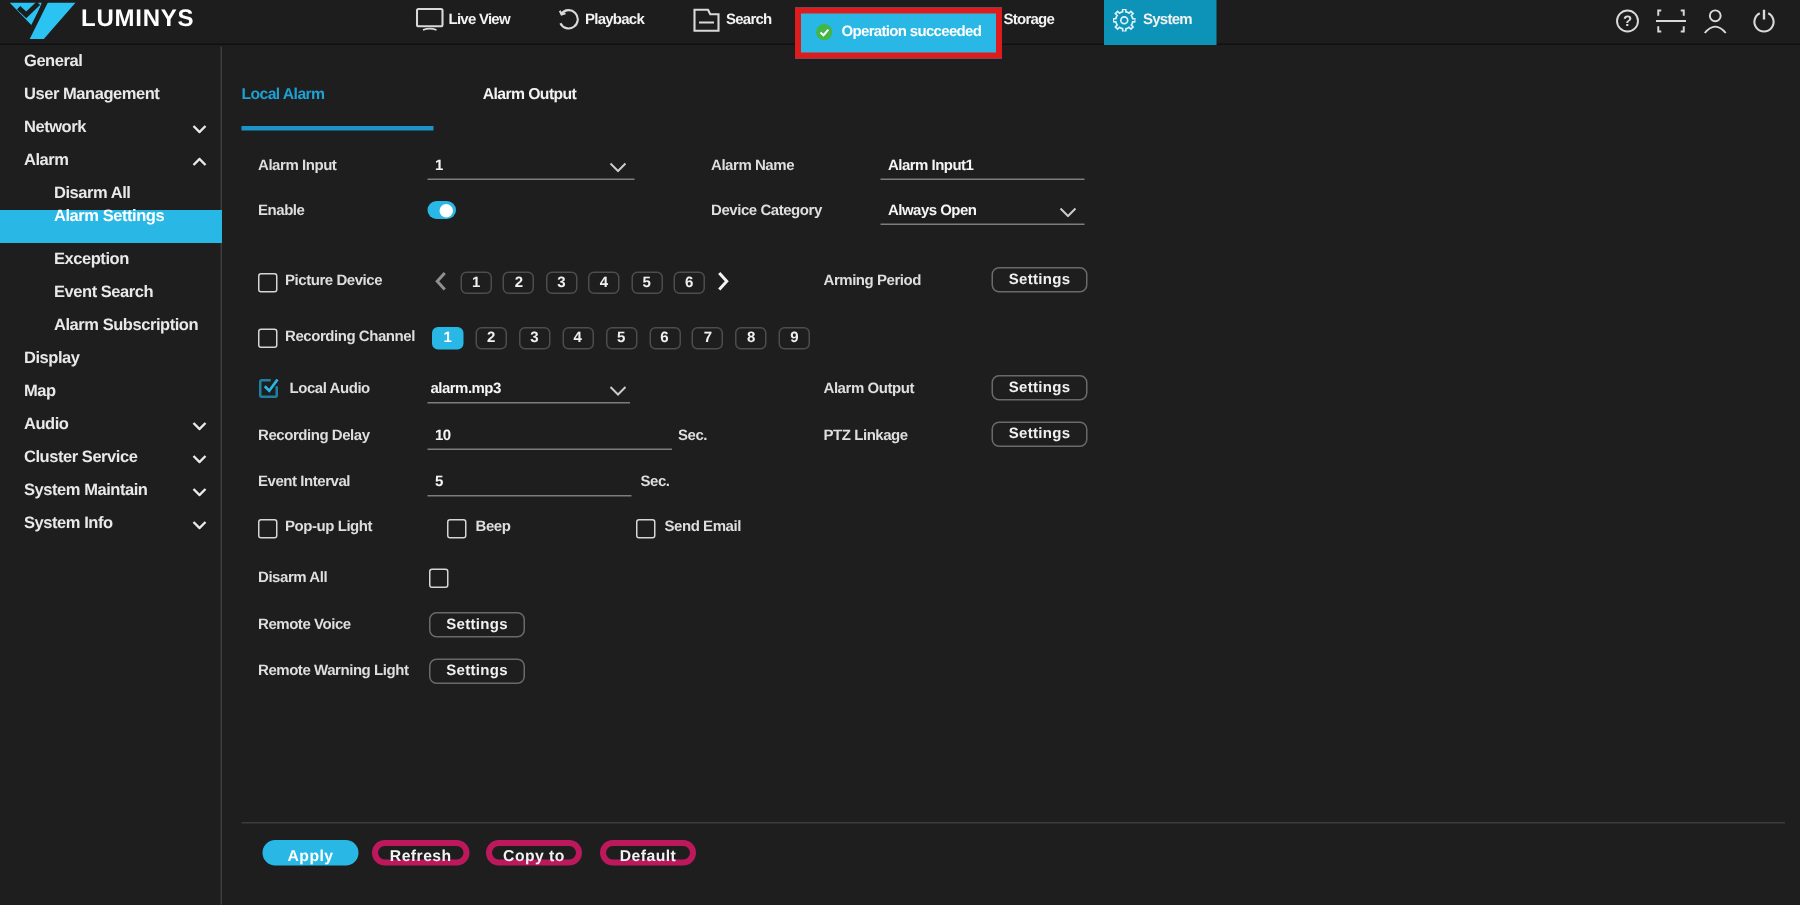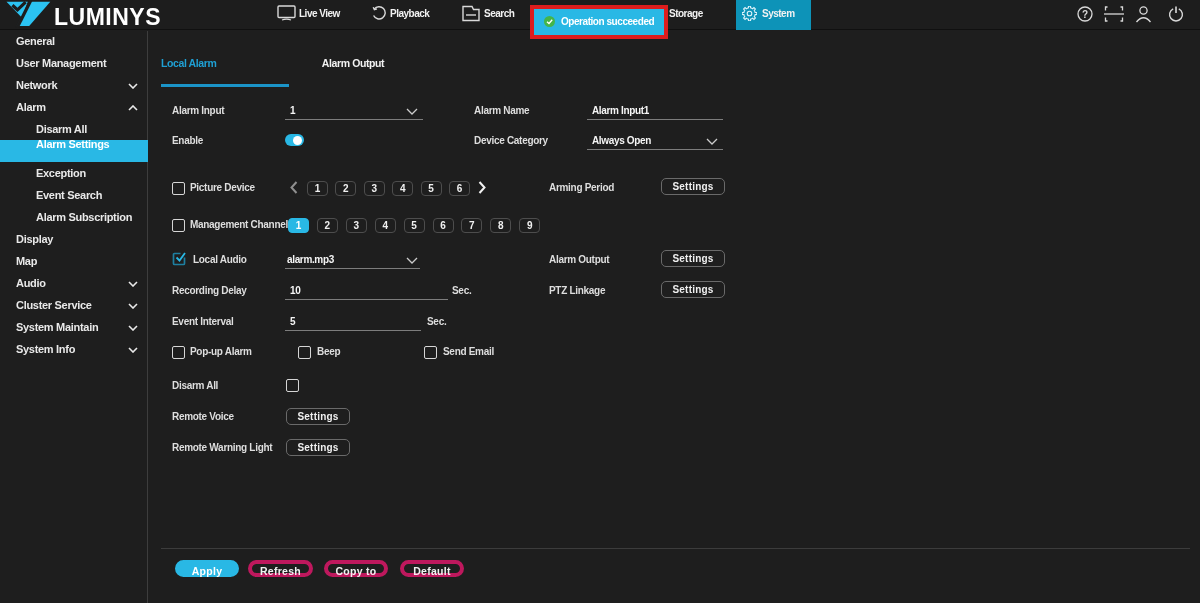--- a/index.html
+++ b/index.html
@@ -25,21 +25,21 @@
 </head>
 <body>
 <div id="topbar">
 
   <svg class="abs" style="left:0;top:0" width="52" height="28" viewBox="0 0 52 28">
     <polygon points="6.5,1.8 27.8,1.8 22,17.8" fill="#2bc3f2"></polygon>
     <polyline points="12.4,5.2 17.5,9.9 25.6,2.2" stroke="#1d1d1d" stroke-width="3.2" fill="none"></polyline>
     <polygon points="29,1.8 50.3,1.8 29.2,26 16.8,26" fill="#2bc3f2"></polygon>
       <line x1="31" y1="0" x2="17" y2="28" stroke="#1d1d1d" stroke-width="3.2"></line>
   </svg>
-  <div class="abs" style="left:54px;top:4px;color:#fff;font-size:23px;font-weight:700;letter-spacing:0.5px;">LUMINYS</div>
+  <div class="abs" style="left:54px;top:4px;color:#fff;font-size:16px;font-weight:700;letter-spacing:0.5px;">LUMINYS</div>
 
   <svg class="abs" style="left:277px;top:5px" width="19" height="16" viewBox="0 0 19 16">
     <rect x="1" y="1" width="17" height="11.5" rx="1" fill="none" stroke="#d9d9d9" stroke-width="1.4"></rect>
     <path d="M5 15 Q9.5 13.2 14 15" stroke="#d9d9d9" stroke-width="1.2" fill="none"></path>
   </svg>
   <div class="navtxt" style="left:299px;top:8px;">Live View</div>
 
   <svg class="abs" style="left:371px;top:6px" width="15" height="15" viewBox="0 0 15 15">
     <path d="M3.2 3.2 A6.1 6.1 0 1 1 2.6 9.5" stroke="#d9d9d9" stroke-width="1.4" fill="none"></path>
     <polyline points="2.2,1.2 3.4,3.6 6,2.9" stroke="#d9d9d9" stroke-width="1.4" fill="none"></polyline>
@@ -155,21 +155,21 @@
 <div class="chbox" style="left:392.2px;top:181px;">4</div>
 <div class="chbox" style="left:420.6px;top:181px;">5</div>
 <div class="chbox" style="left:449px;top:181px;">6</div>
 <svg class="abs" style="left:478px;top:181px;" width="8" height="13" viewBox="0 0 8 13">
     <polyline points="1.5,1 6.5,6.5 1.5,12" stroke="#f2f2f2" stroke-width="2" fill="none"></polyline>
   </svg>
 <div class="lbl" style="left:549px;top:182px;">Arming Period</div>
 <div class="setbtn" style="left:661px;top:178px;">Settings</div>
 
 <div class="cb" style="left:172px;top:219px;"></div>
-<div class="lbl" style="left:190px;top:219px;">Management Channel</div>
+<div class="lbl" style="left:190px;top:219px;">Recording Channel</div>
 <div class="chbox on" style="left:288px;top:218px;">1</div>
 <div class="chbox" style="left:316.9px;top:218px;">2</div>
 <div class="chbox" style="left:345.8px;top:218px;">3</div>
 <div class="chbox" style="left:374.7px;top:218px;">4</div>
 <div class="chbox" style="left:403.6px;top:218px;">5</div>
 <div class="chbox" style="left:432.5px;top:218px;">6</div>
 <div class="chbox" style="left:461.4px;top:218px;">7</div>
 <div class="chbox" style="left:490.3px;top:218px;">8</div>
 <div class="chbox" style="left:519.2px;top:218px;">9</div>
 
@@ -192,21 +192,21 @@
 <div class="lbl" style="left:452px;top:285px;">Sec.</div>
 <div class="lbl" style="left:549px;top:285px;">PTZ Linkage</div>
 <div class="setbtn" style="left:661px;top:281px;">Settings</div>
 
 <div class="lbl" style="left:172px;top:316px;">Event Interval</div>
 <div class="val" style="left:290px;top:316px;">5</div>
 <div class="ul" style="left:285px;top:330px;width:136px;"></div>
 <div class="lbl" style="left:427px;top:316px;">Sec.</div>
 
 <div class="cb" style="left:172px;top:346px;"></div>
-<div class="lbl" style="left:190px;top:346px;">Pop-up Alarm</div>
+<div class="lbl" style="left:190px;top:346px;">Pop-up Light</div>
 <div class="cb" style="left:298px;top:346px;"></div>
 <div class="lbl" style="left:317px;top:346px;">Beep</div>
 <div class="cb" style="left:424px;top:346px;"></div>
 <div class="lbl" style="left:443px;top:346px;">Send Email</div>
 
 <div class="lbl" style="left:172px;top:380px;">Disarm All</div>
 <div class="cb" style="left:286px;top:379px;"></div>
 
 <div class="lbl" style="left:172px;top:411px;">Remote Voice</div>
 <div class="setbtn" style="left:286px;top:408px;">Settings</div>

